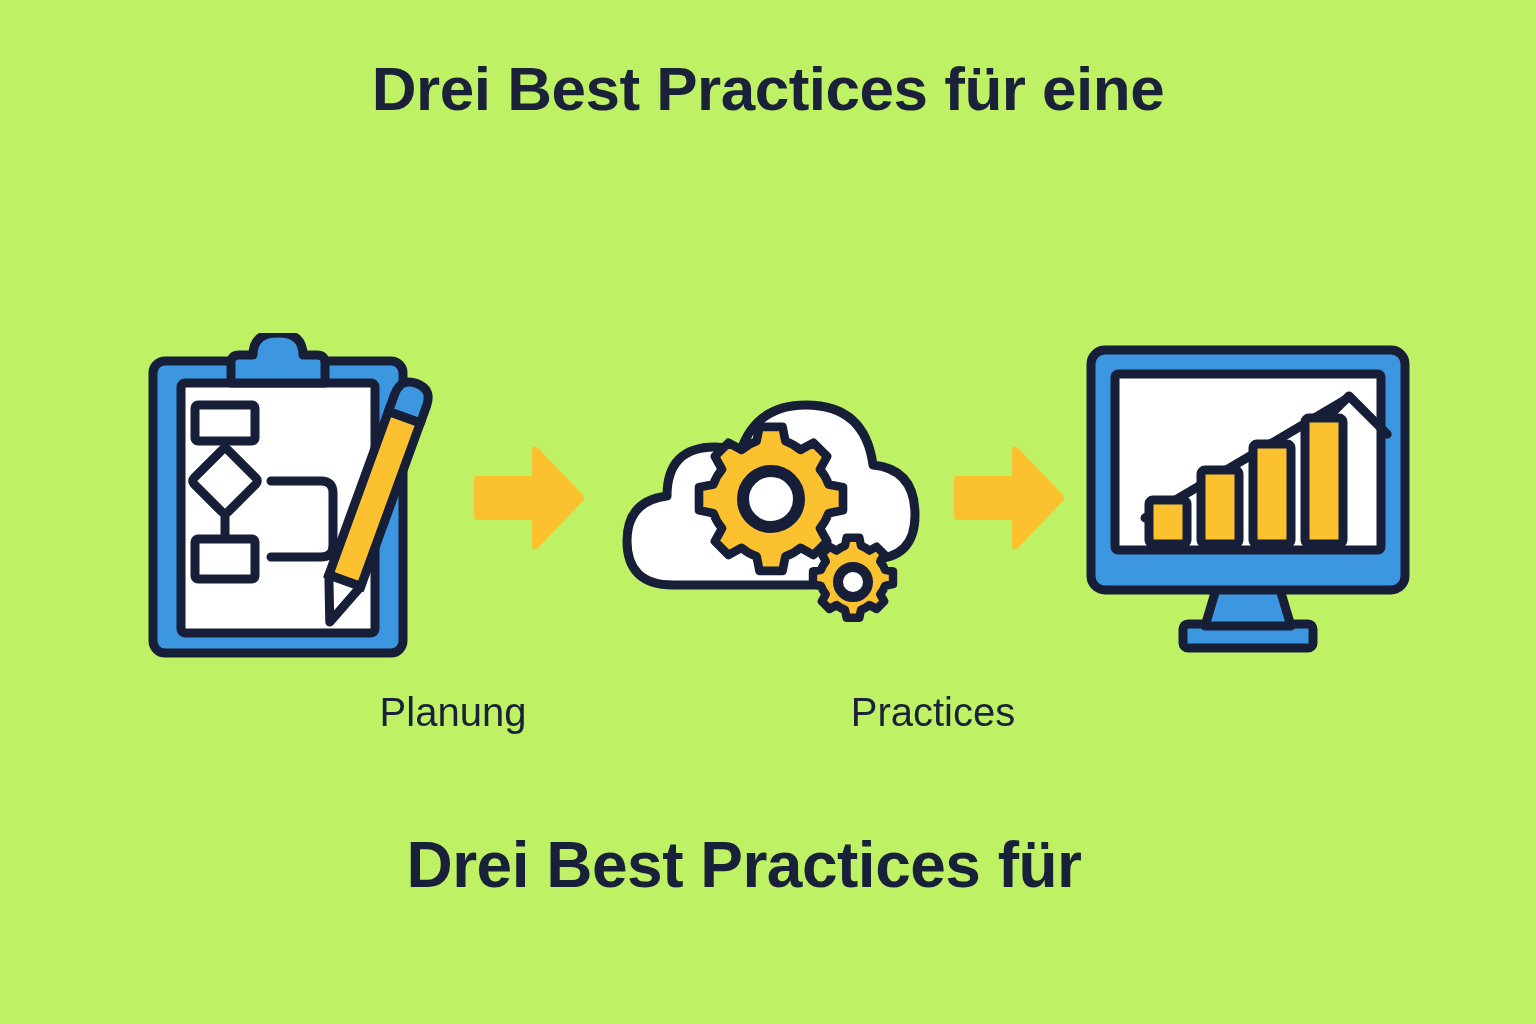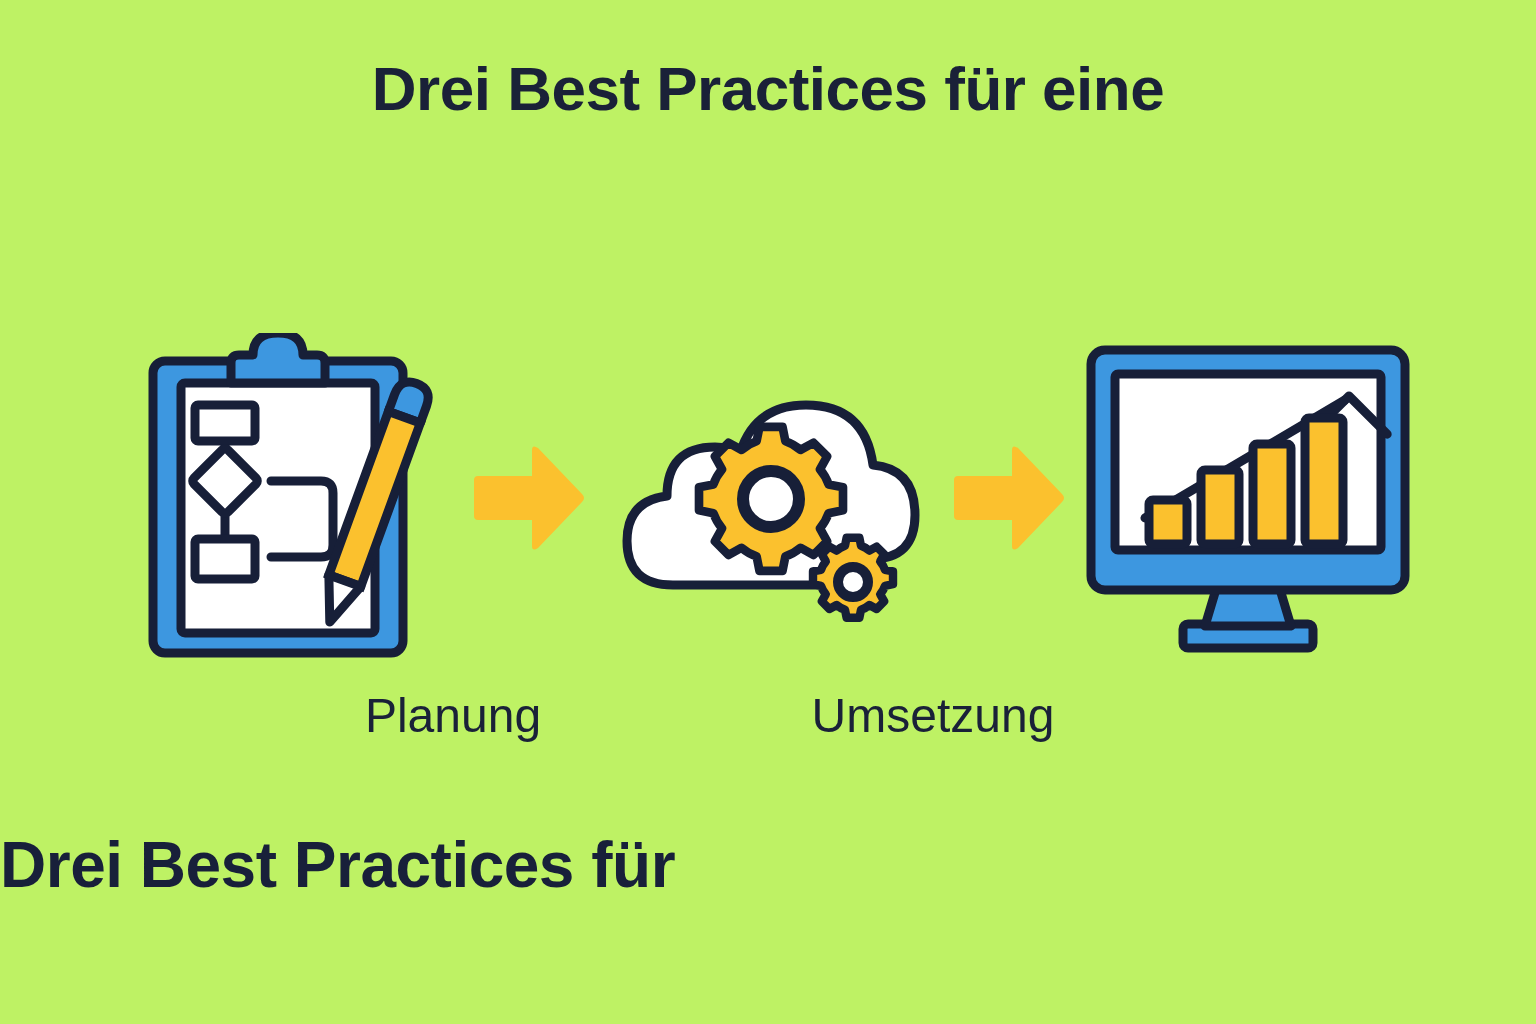--- a/index.html
+++ b/index.html
@@ -80,33 +80,33 @@
     display: flex;
     flex-direction: row;
     align-items: flex-start;
     justify-content: center;
   }
   .step-label {
     width: 330px;
     flex: none;
     text-align: center;
     color: #1a2138;
-    font-size: 48px;
+    font-size: 40px;
     font-weight: 400;
     line-height: 1;
   }
   .label-gap { width: 150px; flex: none; }
 
   
   .footer-block {
     position: absolute;
     top: 832px;
-    left: 0;
+    left: 8px;
     width: 1472px;
-    text-align: left;
+    text-align: center;
     color: #18203a;
     font-weight: bold;
     font-size: 64px;
     line-height: 1.05;
     letter-spacing: -0.5px;
   }
 </style>
 </head>
 <body>
 
@@ -240,19 +240,19 @@
         <rect x="170" y="106" width="38" height="100" rx="4" fill="#fbc12e" stroke="#171f38" stroke-width="9"></rect>
         <rect x="222" y="80" width="38" height="126" rx="4" fill="#fbc12e" stroke="#171f38" stroke-width="9"></rect>
       </svg>
     </div>
 
   </div>
 
   <div class="labels-row">
     <div class="step-label">Planung</div>
     <div class="label-gap"></div>
-    <div class="step-label">Umsetzung</div>
+    <div class="step-label">Practices</div>
     <div class="label-gap"></div>
   </div>
 
   <div class="footer-block">Drei Best Practices für</div>
 
 </div>
 
 </body></html>

